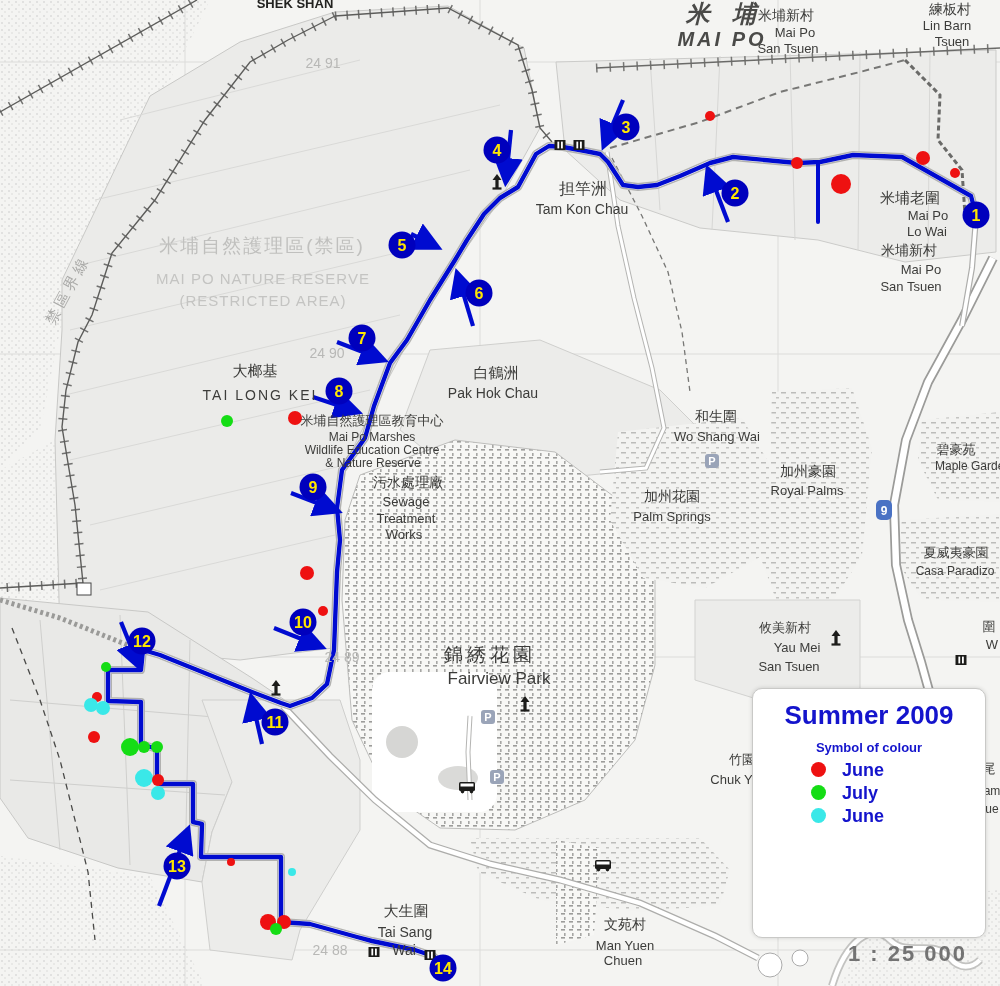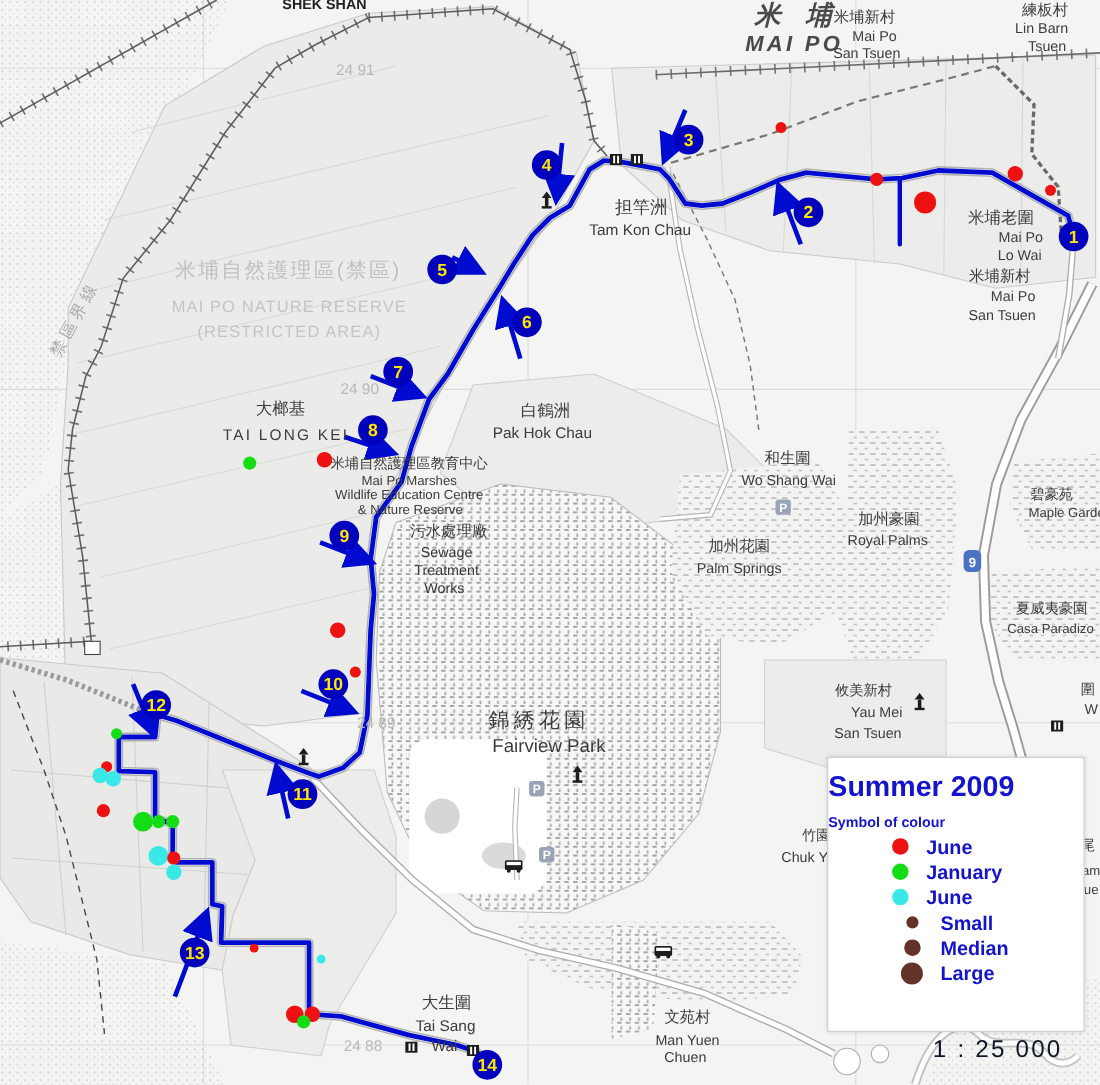--- a/index.html
+++ b/index.html
@@ -4,34 +4,34 @@
 <style>
   html,body{margin:0;padding:0;}
   body{
     width:1000px;height:986px;position:relative;overflow:hidden;
     background:#f4f4f2;
     font-family:"Liberation Sans", sans-serif;
   }
   #map{position:absolute;left:0;top:0;}
   .legend{
     position:absolute;left:752px;top:688px;width:232px;height:248px;
-    background:#ffffff;border:1px solid #c9c9c7;border-radius:0;
+    background:#ffffff;border:1px solid #c9c9c7;border-radius:10px;
     box-shadow:0 0 4px rgba(0,0,0,.15);
-    color:#1414cc;z-index:5;
+    color:#1414cc;text-align:center;z-index:5;
   }
   .lg-title{font-size:26px;font-weight:bold;margin-top:11px;letter-spacing:0px;}
   .lg-head{font-size:13px;font-weight:bold;margin-top:9px;margin-bottom:4px;}
   .lg-row{display:flex;align-items:center;justify-content:flex-start;
     margin:2px 0 2px 58px;height:21px;}
   .lg-dot{border-radius:50%;display:inline-block;flex:0 0 auto;}
   .lg-label{font-size:18px;font-weight:bold;margin-left:16px;line-height:1;}
   .size-rows .lg-row{margin-left:66px;}
   .scale{
     position:absolute;left:848px;top:941px;z-index:6;
-    color:#0f172a;font-size:22px;font-weight:normal;letter-spacing:2px;
+    color:#737373;font-size:22px;font-weight:bold;letter-spacing:2px;
   }
   text{font-family:"Liberation Sans", sans-serif;}
 </style>
 </head>
 <body>
 
 <svg id="map" width="1000" height="986" viewBox="0 0 1000 986">
   <defs>
     <pattern id="stip" width="7" height="7" patternUnits="userSpaceOnUse">
       <circle cx="2" cy="2" r="0.8" fill="#c9c9c7"></circle>
@@ -421,36 +421,22 @@
 <div class="legend">
   <div class="lg-title">Summer 2009</div>
   <div class="lg-head">Symbol of colour</div>
   <div class="month-rows">
     <div class="lg-row">
       <span class="lg-dot" style="background: rgb(238, 17, 17); width: 15px; height: 15px;"></span>
       <span class="lg-label">June</span>
     </div>
     <div class="lg-row">
       <span class="lg-dot" style="background: rgb(21, 221, 21); width: 15px; height: 15px;"></span>
-      <span class="lg-label">January</span>
+      <span class="lg-label">July</span>
     </div>
     <div class="lg-row">
       <span class="lg-dot" style="background: rgb(58, 232, 232); width: 15px; height: 15px;"></span>
       <span class="lg-label">June</span>
     </div>
   </div>
-  <div class="size-rows">
-    <div class="lg-row">
-      <span class="lg-dot" style="background: rgb(99, 51, 42); width: 11px; height: 11px; margin-left: 4.5px; margin-right: 4.5px;"></span>
-      <span class="lg-label">Small</span>
-    </div>
-    <div class="lg-row">
-      <span class="lg-dot" style="background: rgb(99, 51, 42); width: 15px; height: 15px; margin-left: 2.5px; margin-right: 2.5px;"></span>
-      <span class="lg-label">Median</span>
-    </div>
-    <div class="lg-row">
-      <span class="lg-dot" style="background: rgb(99, 51, 42); width: 20px; height: 20px; margin-left: 0px; margin-right: 0px;"></span>
-      <span class="lg-label">Large</span>
-    </div>
-  </div>
 </div>
 
 <div class="scale">1 : 25 000</div>
 
 </body></html>

